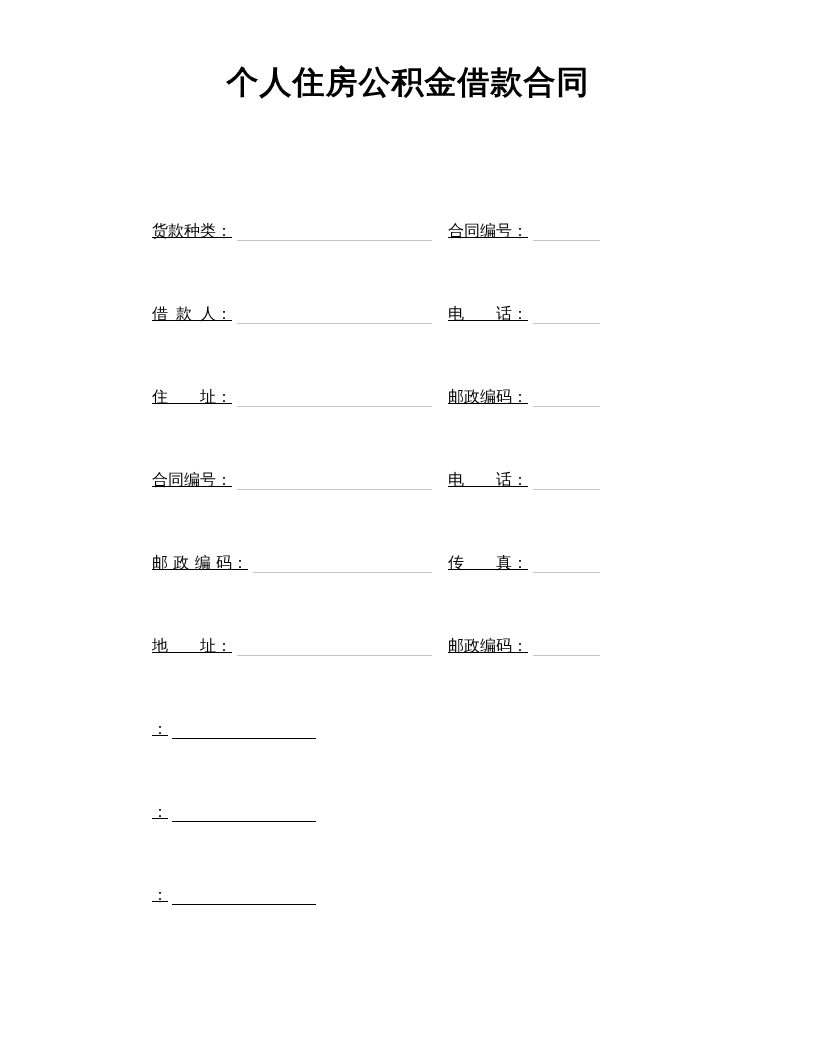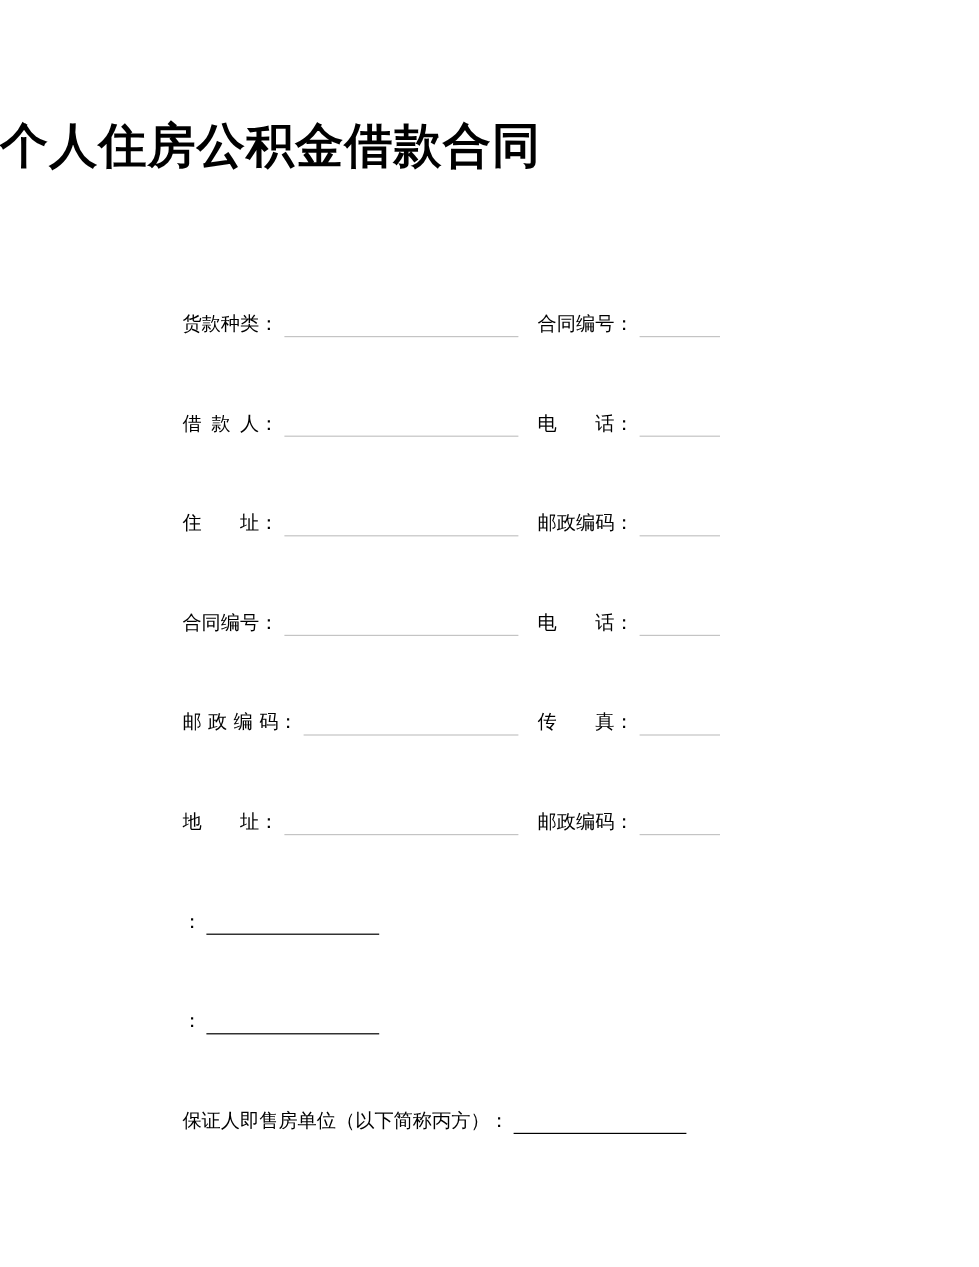--- a/index.html
+++ b/index.html
@@ -13,40 +13,41 @@
     height: 1056px;
     margin: 0 auto;
     background: #ffffff;
     overflow: hidden;
     font-family: "Liberation Serif", "DejaVu Serif", serif;
     font-size: 16px;
     color: #000000;
   }
   .doc-title {
     margin: 0;
-    padding-top: 103px;
+    padding-top: 63px;
     height: 38px;
     line-height: 38px;
-    text-align: left;
+    text-align: center;
     font-family: "Liberation Sans", "DejaVu Sans", sans-serif;
     font-weight: 700;
-    font-size: 40px;
+    font-size: 32px;
     color: #000000;
     letter-spacing: 1px;
   }
   .form {
     margin-top: 120px;
     margin-left: 152px;
     width: 448px;
   }
   .row {
     display: flex;
     height: 20px;
     margin-bottom: 63px;
     white-space: nowrap;
+    text-decoration: underline;
   }
   .row:last-child { margin-bottom: 0; }
   .group {
     display: flex;
     align-items: flex-end;
     height: 20px;
   }
   .group.left  { width: 280px; }
   .group.right { width: 152px; margin-left: 16px; }
   .lbl {
@@ -167,19 +168,18 @@
         <span class="colon">：</span>
       <span class="uline black"></span>
     </div>
 
     <div class="row">
         <span class="colon">：</span>
       <span class="uline black"></span>
     </div>
 
     <div class="row">
-      <span class="lbl-full">保证人即售房单位（以下简称丙方）</span>
         <span class="colon">：</span>
       <span class="uline black"></span>
     </div>
 
   </div>
 </div>
 
 </body></html>

